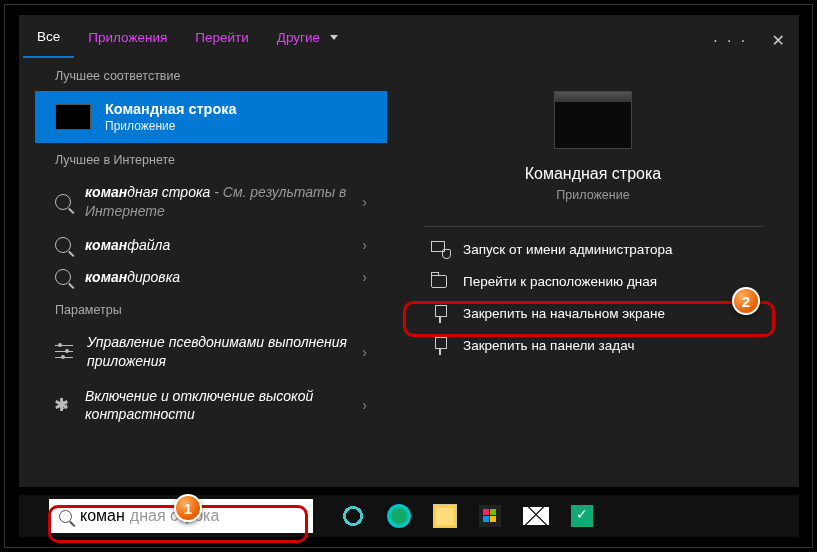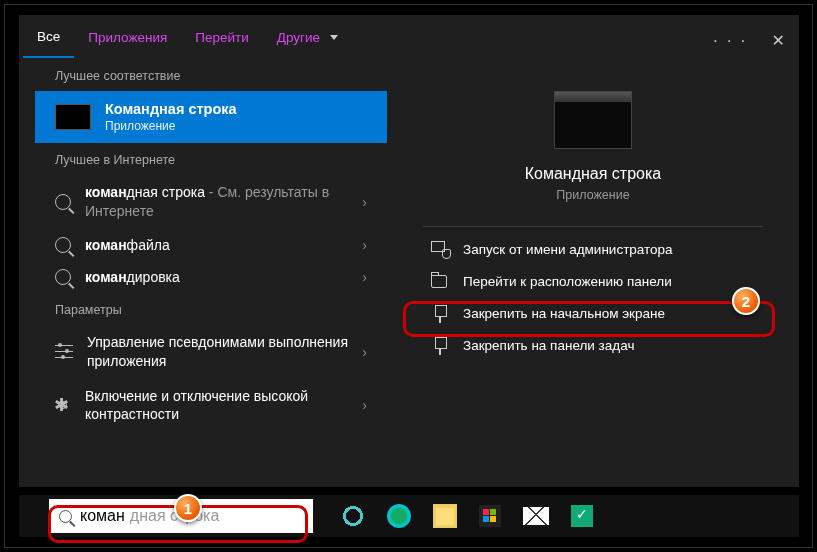--- a/index.html
+++ b/index.html
@@ -15,21 +15,21 @@
 .dots{color:#ccc;font-size:16px;letter-spacing:2px;cursor:pointer;}
 .close-x{color:#ccc;font-size:16px;cursor:pointer;padding:6px;}
 .content{display:flex;height:calc(100% - 44px);margin-left:16px;}
 .left{width:352px;overflow:hidden;}
 .section-label{color:#aaa;font-size:12.5px;padding:10px 20px 8px;}
 .result-item{padding:8px 20px;display:flex;align-items:center;gap:14px;cursor:pointer;font-size:14px;}
 .result-item.best{background:#0078d4;color:#fff;padding:10px 20px;}
 .cmd-mini{width:36px;height:26px;background:#000;border:1px solid #555;flex-shrink:0;}
 .best-text .title{font-weight:600;font-size:14.5px;}
 .best-text .sub{font-size:12px;opacity:.9;margin-top:2px;}
-.result-item .label{flex:1;color:#fff;}
+.result-item .label{flex:1;color:#fff;font-style:italic;}
 .result-item .label .dim{color:#999;}
 .chevron{color:#888;font-size:14px;flex-shrink:0;}
 .search-icon{width:16px;height:16px;border:1.5px solid #bbb;border-radius:50%;position:relative;flex-shrink:0;}
 .search-icon::after{content:'';position:absolute;width:7px;height:1.5px;background:#bbb;bottom:-3px;right:-5px;transform:rotate(45deg);}
 .settings-icon{width:18px;height:14px;position:relative;flex-shrink:0;}
 .settings-icon span{position:absolute;left:0;width:18px;height:1.5px;background:#bbb;}
 .settings-icon span:nth-child(1){top:0;}
 .settings-icon span:nth-child(2){top:6px;}
 .settings-icon span:nth-child(3){top:12px;}
 .settings-icon span::after{content:'';position:absolute;width:4px;height:4px;background:#bbb;border-radius:50%;top:-1.5px;}
@@ -149,21 +149,21 @@
       <div class="app-tile"></div>
       <div class="app-title">Командная строка</div>
       <div class="app-sub">Приложение</div>
       <div class="divider"></div>
       <div class="action">
             <div class="action-icon ico-admin"></div>
             <span>Запуск от имени администратора</span>
           </div>
       <div class="action">
             <div class="action-icon ico-folder"></div>
-            <span>Перейти к расположению панели</span>
+            <span>Перейти к расположению дная</span>
           </div>
       <div class="action">
             <div class="action-icon ico-pin"></div>
             <span>Закрепить на начальном экране</span>
           </div>
       <div class="action">
             <div class="action-icon ico-pin"></div>
             <span>Закрепить на панели задач</span>
           </div>
     </div>

